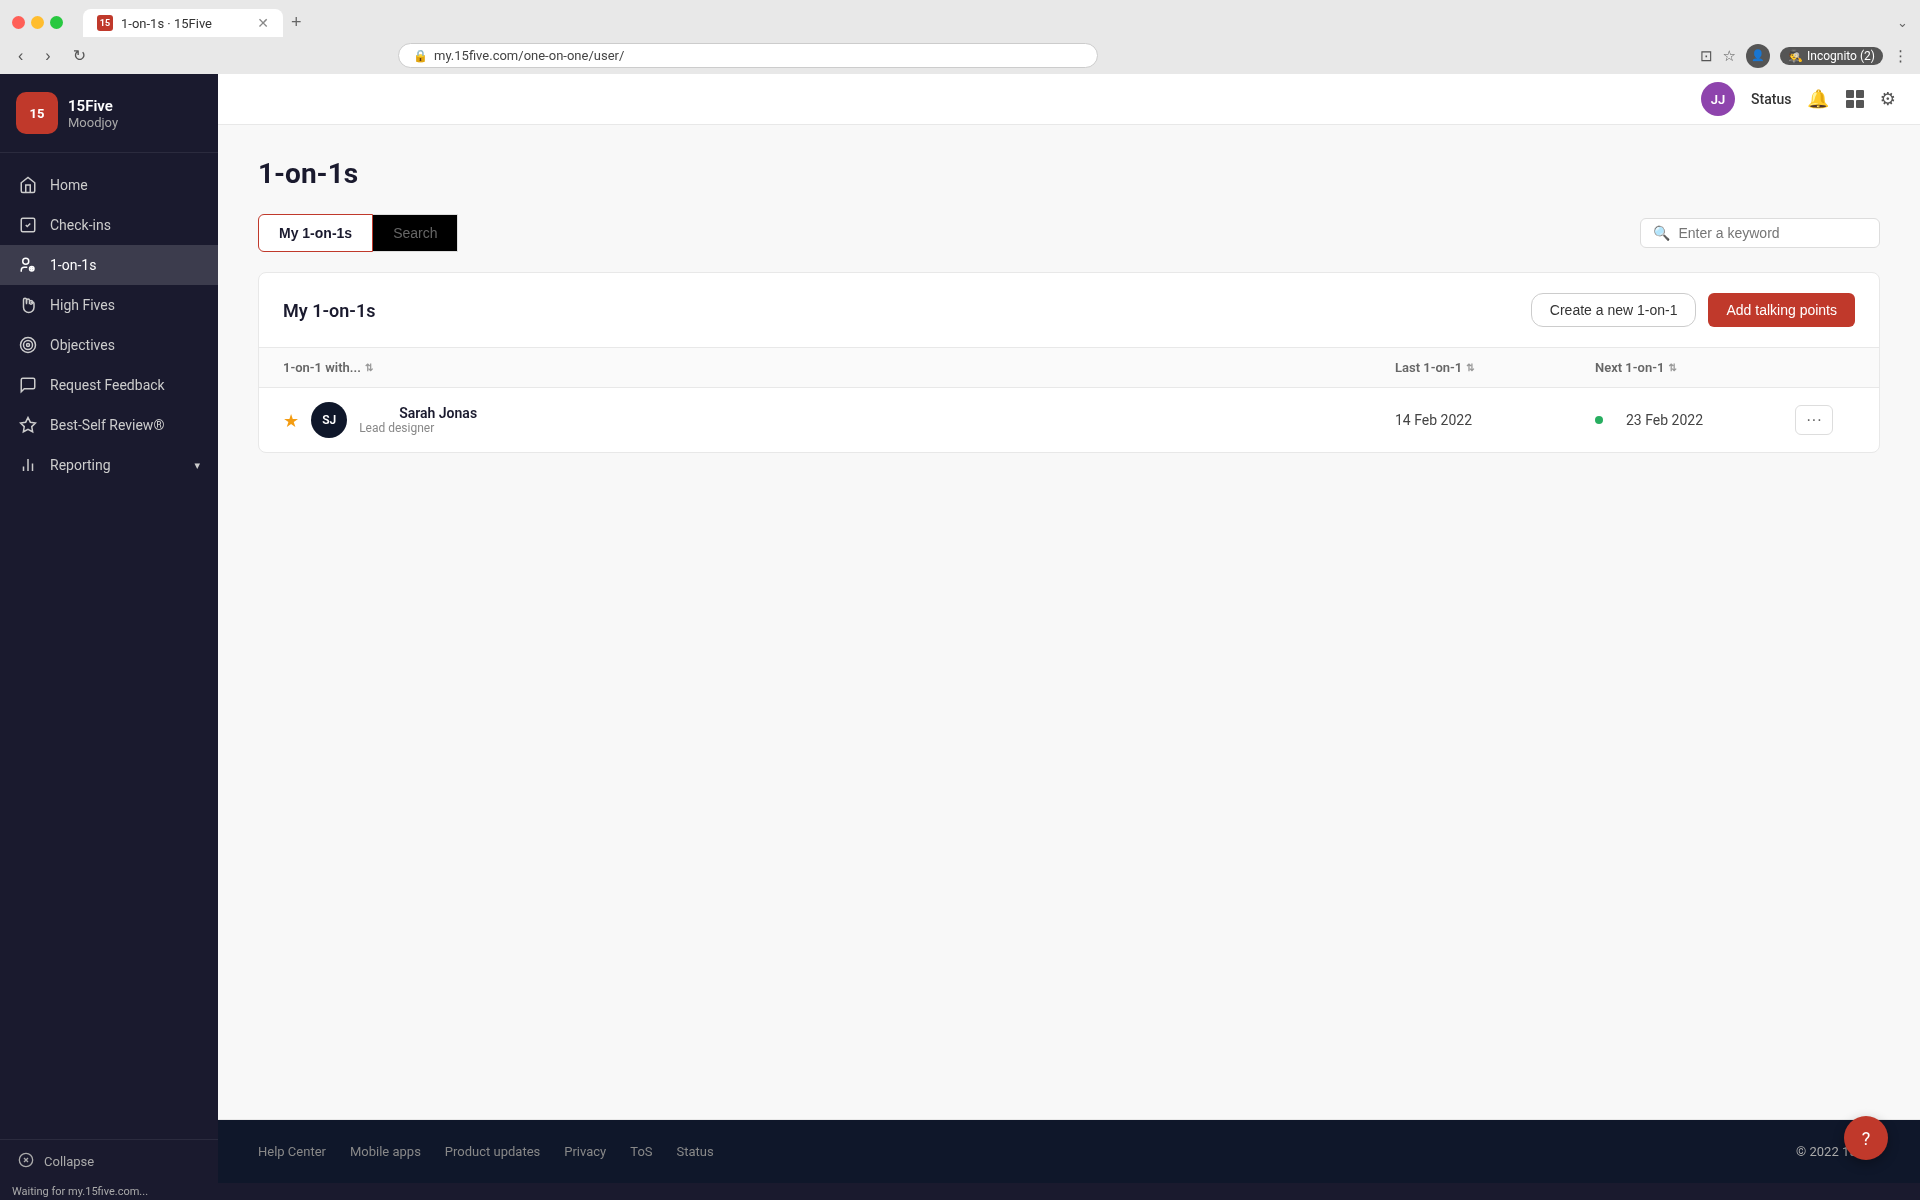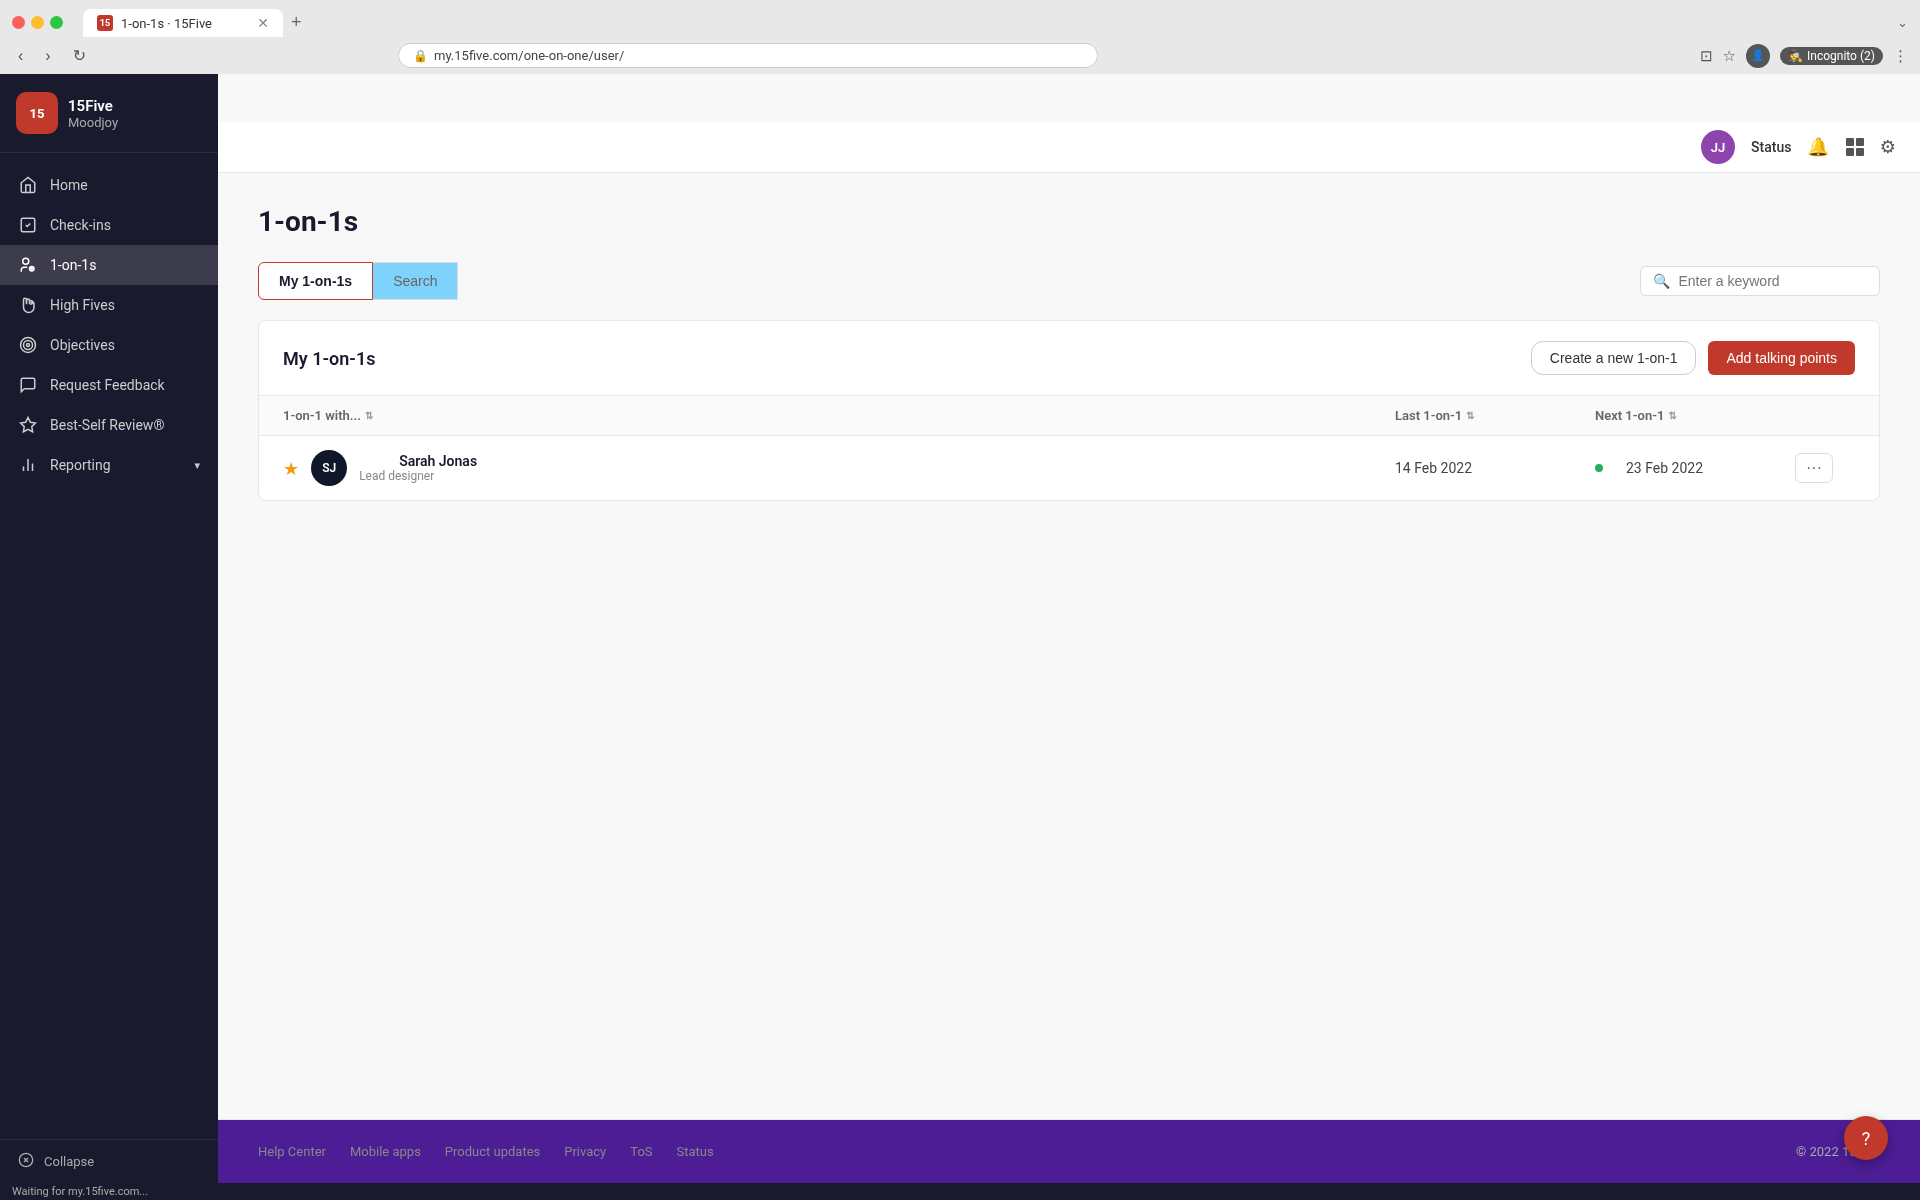--- a/index.html
+++ b/index.html
@@ -48,34 +48,34 @@
 
     
     .main-content { flex: 1; display: flex; flex-direction: column; overflow: hidden; background: #f8f8f8; }
 
     
     .trial-banner { background: #f0f0f0; text-align: center; padding: 10px 20px; display: flex; align-items: center; justify-content: center; gap: 14px; font-size: 14px; color: #444; flex-shrink: 0; border-bottom: 1px solid #e0e0e0; }
     .trial-badge { background: #6c6c9c; color: white; border-radius: 12px; padding: 3px 10px; font-size: 12px; display: flex; align-items: center; gap: 5px; }
     .upgrade-btn { background: white; border: 1px solid #ccc; border-radius: 6px; padding: 5px 14px; font-size: 13px; cursor: pointer; color: #333; }
 
     
-    .top-header { display: flex; align-items: center; justify-content: flex-end; padding: 8px 24px; background: white; border-bottom: 1px solid #e8e8e8; flex-shrink: 0; gap: 16px; margin-top: 48px; }
+    .top-header { display: flex; align-items: center; justify-content: flex-end; padding: 8px 24px; background: white; border-bottom: 1px solid #e8e8e8; flex-shrink: 0; gap: 16px; }
     .header-avatar { width: 34px; height: 34px; background: #8e44ad; border-radius: 50%; display: flex; align-items: center; justify-content: center; color: white; font-size: 13px; font-weight: 600; }
     .header-username { font-size: 14px; color: #333; font-weight: 500; }
     .header-icon-btn { background: none; border: none; cursor: pointer; color: #555; font-size: 18px; }
     .header-grid-icon { display: grid; grid-template-columns: 1fr 1fr; gap: 2px; width: 18px; height: 18px; }
     .grid-cell { background: #555; border-radius: 1px; }
 
     
     .page-body { flex: 1; overflow-y: auto; padding: 32px 40px; }
     .page-title { font-size: 28px; font-weight: 700; color: #1a1a2e; margin-bottom: 24px; }
 
     
     .tabs-row { display: flex; align-items: center; margin-bottom: 0; border-bottom: none; }
-    .tab-btn { padding: 10px 20px; font-size: 14px; border: 1px solid #ddd; cursor: pointer; background: #7dd3fc; color: #666; }
+    .tab-btn { padding: 10px 20px; font-size: 14px; border: 1px solid #ddd; cursor: pointer; background: #000000; color: #666; }
     .tab-btn:first-child { border-radius: 6px 0 0 6px; }
     .tab-btn:last-child { border-radius: 0 6px 6px 0; }
     .tab-btn.active { background: white; color: #1a1a2e; font-weight: 600; border-color: #c0392b; border-bottom-color: #c0392b; z-index: 1; }
     .tab-btn:not(:first-child) { border-left: none; }
     .search-box { margin-left: auto; display: flex; align-items: center; border: 1px solid #ddd; border-radius: 6px; padding: 6px 12px; background: white; gap: 8px; min-width: 240px; }
     .search-icon-svg { color: #999; font-size: 14px; }
     .search-input { border: none; outline: none; font-size: 14px; color: #999; width: 100%; background: transparent; }
 
     
     .content-card { background: white; border-radius: 8px; border: 1px solid #e8e8e8; margin-top: 20px; overflow: hidden; }
@@ -96,21 +96,21 @@
     .person-avatar { width: 36px; height: 36px; background: #0f172a; border-radius: 50%; display: flex; align-items: center; justify-content: center; color: white; font-size: 12px; font-weight: 600; }
     .person-info { display: flex; flex-direction: column; }
     .person-name { font-size: 14px; font-weight: 600; color: #1a1a2e; margin-left: 40px; }
     .person-role { font-size: 12px; color: #888; }
     .date-cell { font-size: 14px; color: #444; }
     .next-cell { display: flex; align-items: center; gap: 23px; font-size: 14px; color: #444; }
     .green-dot { width: 8px; height: 8px; background: #27ae60; border-radius: 50%; }
     .more-btn { background: none; border: 1px solid #ddd; border-radius: 6px; padding: 5px 10px; cursor: pointer; color: #666; font-size: 16px; display: flex; align-items: center; justify-content: center; }
 
     
-    .page-footer { padding: 24px 40px; display: flex; align-items: center; justify-content: space-between; border-top: 1px solid #e8e8e8; background: #4c1d95; flex-shrink: 0; }
+    .page-footer { padding: 24px 40px; display: flex; align-items: center; justify-content: space-between; border-top: 1px solid #e8e8e8; background: #0f172a; flex-shrink: 0; }
     .footer-links { display: flex; gap: 24px; }
     .footer-link { font-size: 13px; color: #888; text-decoration: none; cursor: pointer; }
     .footer-copyright { font-size: 13px; color: #aaa; }
 
     
     .status-bar { background: #1a1a2e; color: #aaa; font-size: 11px; padding: 2px 12px; display: flex; align-items: center; gap: 8px; flex-shrink: 0; }
 
     
     .help-fab { position: fixed; bottom: 40px; right: 32px; width: 44px; height: 44px; background: #c0392b; border-radius: 50%; display: flex; align-items: center; justify-content: center; color: white; font-size: 18px; cursor: pointer; box-shadow: 0 4px 12px rgba(0,0,0,0.3); }
 

